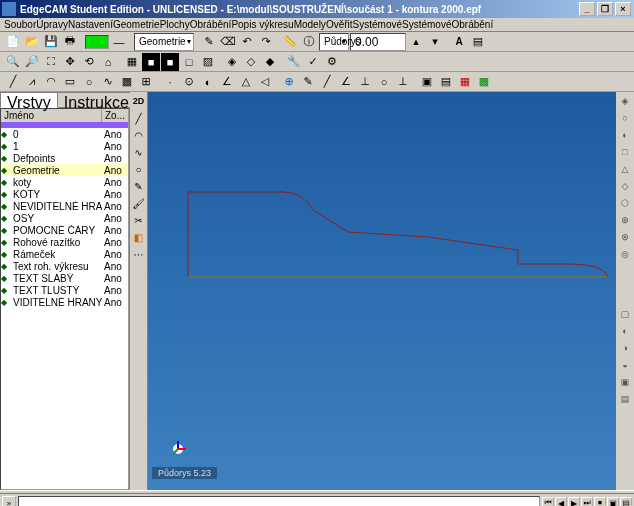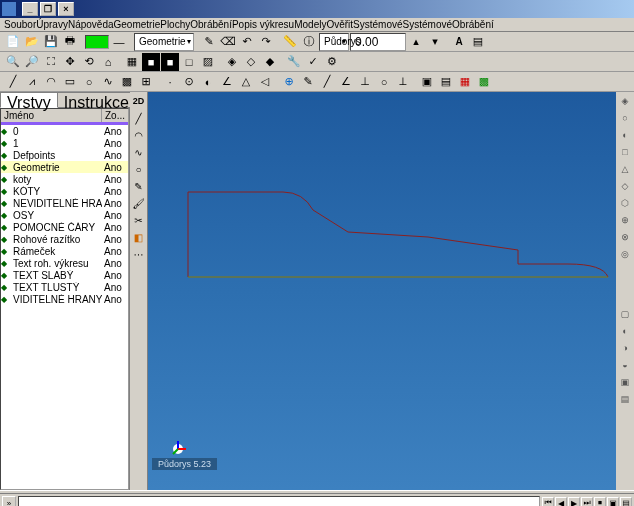--- a/index.html
+++ b/index.html
@@ -16,58 +16,59 @@
 .tsel{height:18px;background:#fff;border:1px inset #999;padding:0 12px 0 4px;font-size:10px;display:flex;align-items:center;position:relative}
 .tsel::after{content:"▾";position:absolute;right:2px;font-size:8px}
 .tnum{width:56px;height:18px;background:#fff;border:1px inset #999;padding:0 4px;font-size:12px;display:flex;align-items:center}
 .colorsw{width:24px;height:14px;border:1px inset #999;background:#0d0}
 .main{display:flex;height:calc(100% - 108px)}
 .sidepanel{width:130px;background:#d4d0c8;border-right:1px solid #808080;display:flex;flex-direction:column}
 .tabs{height:16px;display:flex;background:#d4d0c8}
 .tab{padding:1px 6px;border:1px solid #808080;background:#d4d0c8;font-size:16px;margin-right:-1px}
 .tab.active{background:#fff;border-bottom:1px solid #fff;z-index:1}
 .layerlist{flex:1;background:#fff;border:1px inset #999;overflow:auto}
-.lhdr{display:flex;background:#d4d0c8;border-bottom:3px solid #8b5cf6;font-size:10px}
+.lhdr{display:flex;background:#d4d0c8;border-bottom:6px solid #8b5cf6;font-size:10px}
 .lh1{flex:1;padding:1px 3px;border-right:1px solid #999}
 .lh2{width:26px;padding:1px 3px}
 .lrow{display:flex;font-size:9px;height:12px;align-items:center}
 .lrow.sel{background:#ffffc0}
 .lic{width:10px;font-size:8px;color:#060}
 .lname{flex:1;padding:0 2px;white-space:nowrap;overflow:hidden}
 .lvis{width:26px;padding:0 2px}
 .vtool{width:18px;background:#d4d0c8;display:flex;flex-direction:column;align-items:center;padding:2px 0;gap:3px;border-right:1px solid #808080}
 .vtool div{width:14px;height:14px;display:flex;align-items:center;justify-content:center;font-size:10px}
 .canvas-wrap{flex:1;display:flex;position:relative}
 .canvas{flex:1;background:linear-gradient(to bottom,#1e5a9e 0%,#2d6fb0 50%,#3d81c0 100%);position:relative}
 .rtool{width:18px;background:#d4d0c8;display:flex;flex-direction:column;align-items:center;padding:2px 0;gap:3px}
 .rtool div{width:14px;height:14px;display:flex;align-items:center;justify-content:center;font-size:9px;color:#555}
 .ucs{position:absolute;bottom:35px;left:20px;width:16px;height:16px}
-.viewlabel{position:absolute;bottom:20px;left:4px;background:rgba(0,0,0,0.3);color:#cde;padding:1px 6px;font-size:9px}
+.viewlabel{position:absolute;bottom:11px;left:4px;background:rgba(0,0,0,0.3);color:#cde;padding:1px 6px;font-size:9px}
 .splitter{height:4px;background:#d4d0c8;border-top:1px solid #fff;border-bottom:1px solid #808080}
 .cmdarea{height:18px;display:flex;background:#d4d0c8;padding:2px;gap:2px;align-items:center}
 .cmdarrow{width:14px;height:14px;background:#d4d0c8;border:1px outset #fff;font-size:8px;display:flex;align-items:center;justify-content:center}
 .cmdinput{flex:1;height:14px;background:#fff;border:1px inset #999}
 .cmdbtns{display:flex;gap:1px}
 .cmdbtns span{width:12px;height:12px;border:1px outset #fff;font-size:8px;display:flex;align-items:center;justify-content:center}
 svg.profile{position:absolute;top:0;left:0}
 </style>
 </head>
 <body>
 
 <div class="titlebar">
   <div class="icon"></div>
+  <div class="title">EdgeCAM Student Edition - UNLICENSED - E:\modul\SOUSTRUŽENÍ\součást 1 - kontura 2000.epf</div>
   <div class="wbtn">_</div>
   <div class="wbtn">❐</div>
   <div class="wbtn" style="margin-right:1px">×</div>
 </div>
 
 <div class="menubar" id="menubar">
     <span>Soubor</span>
     <span>Úpravy</span>
-    <span>Nápověda</span>
+    <span>Nastavení</span>
     <span>Geometrie</span>
     <span>Plochy</span>
     <span>Obrábění</span>
     <span>Popis výkresu</span>
     <span>Modely</span>
     <span>Ověřit</span>
     <span>Systémové</span>
     <span>Systémové</span>
     <span>Obrábění</span>
   </div>

